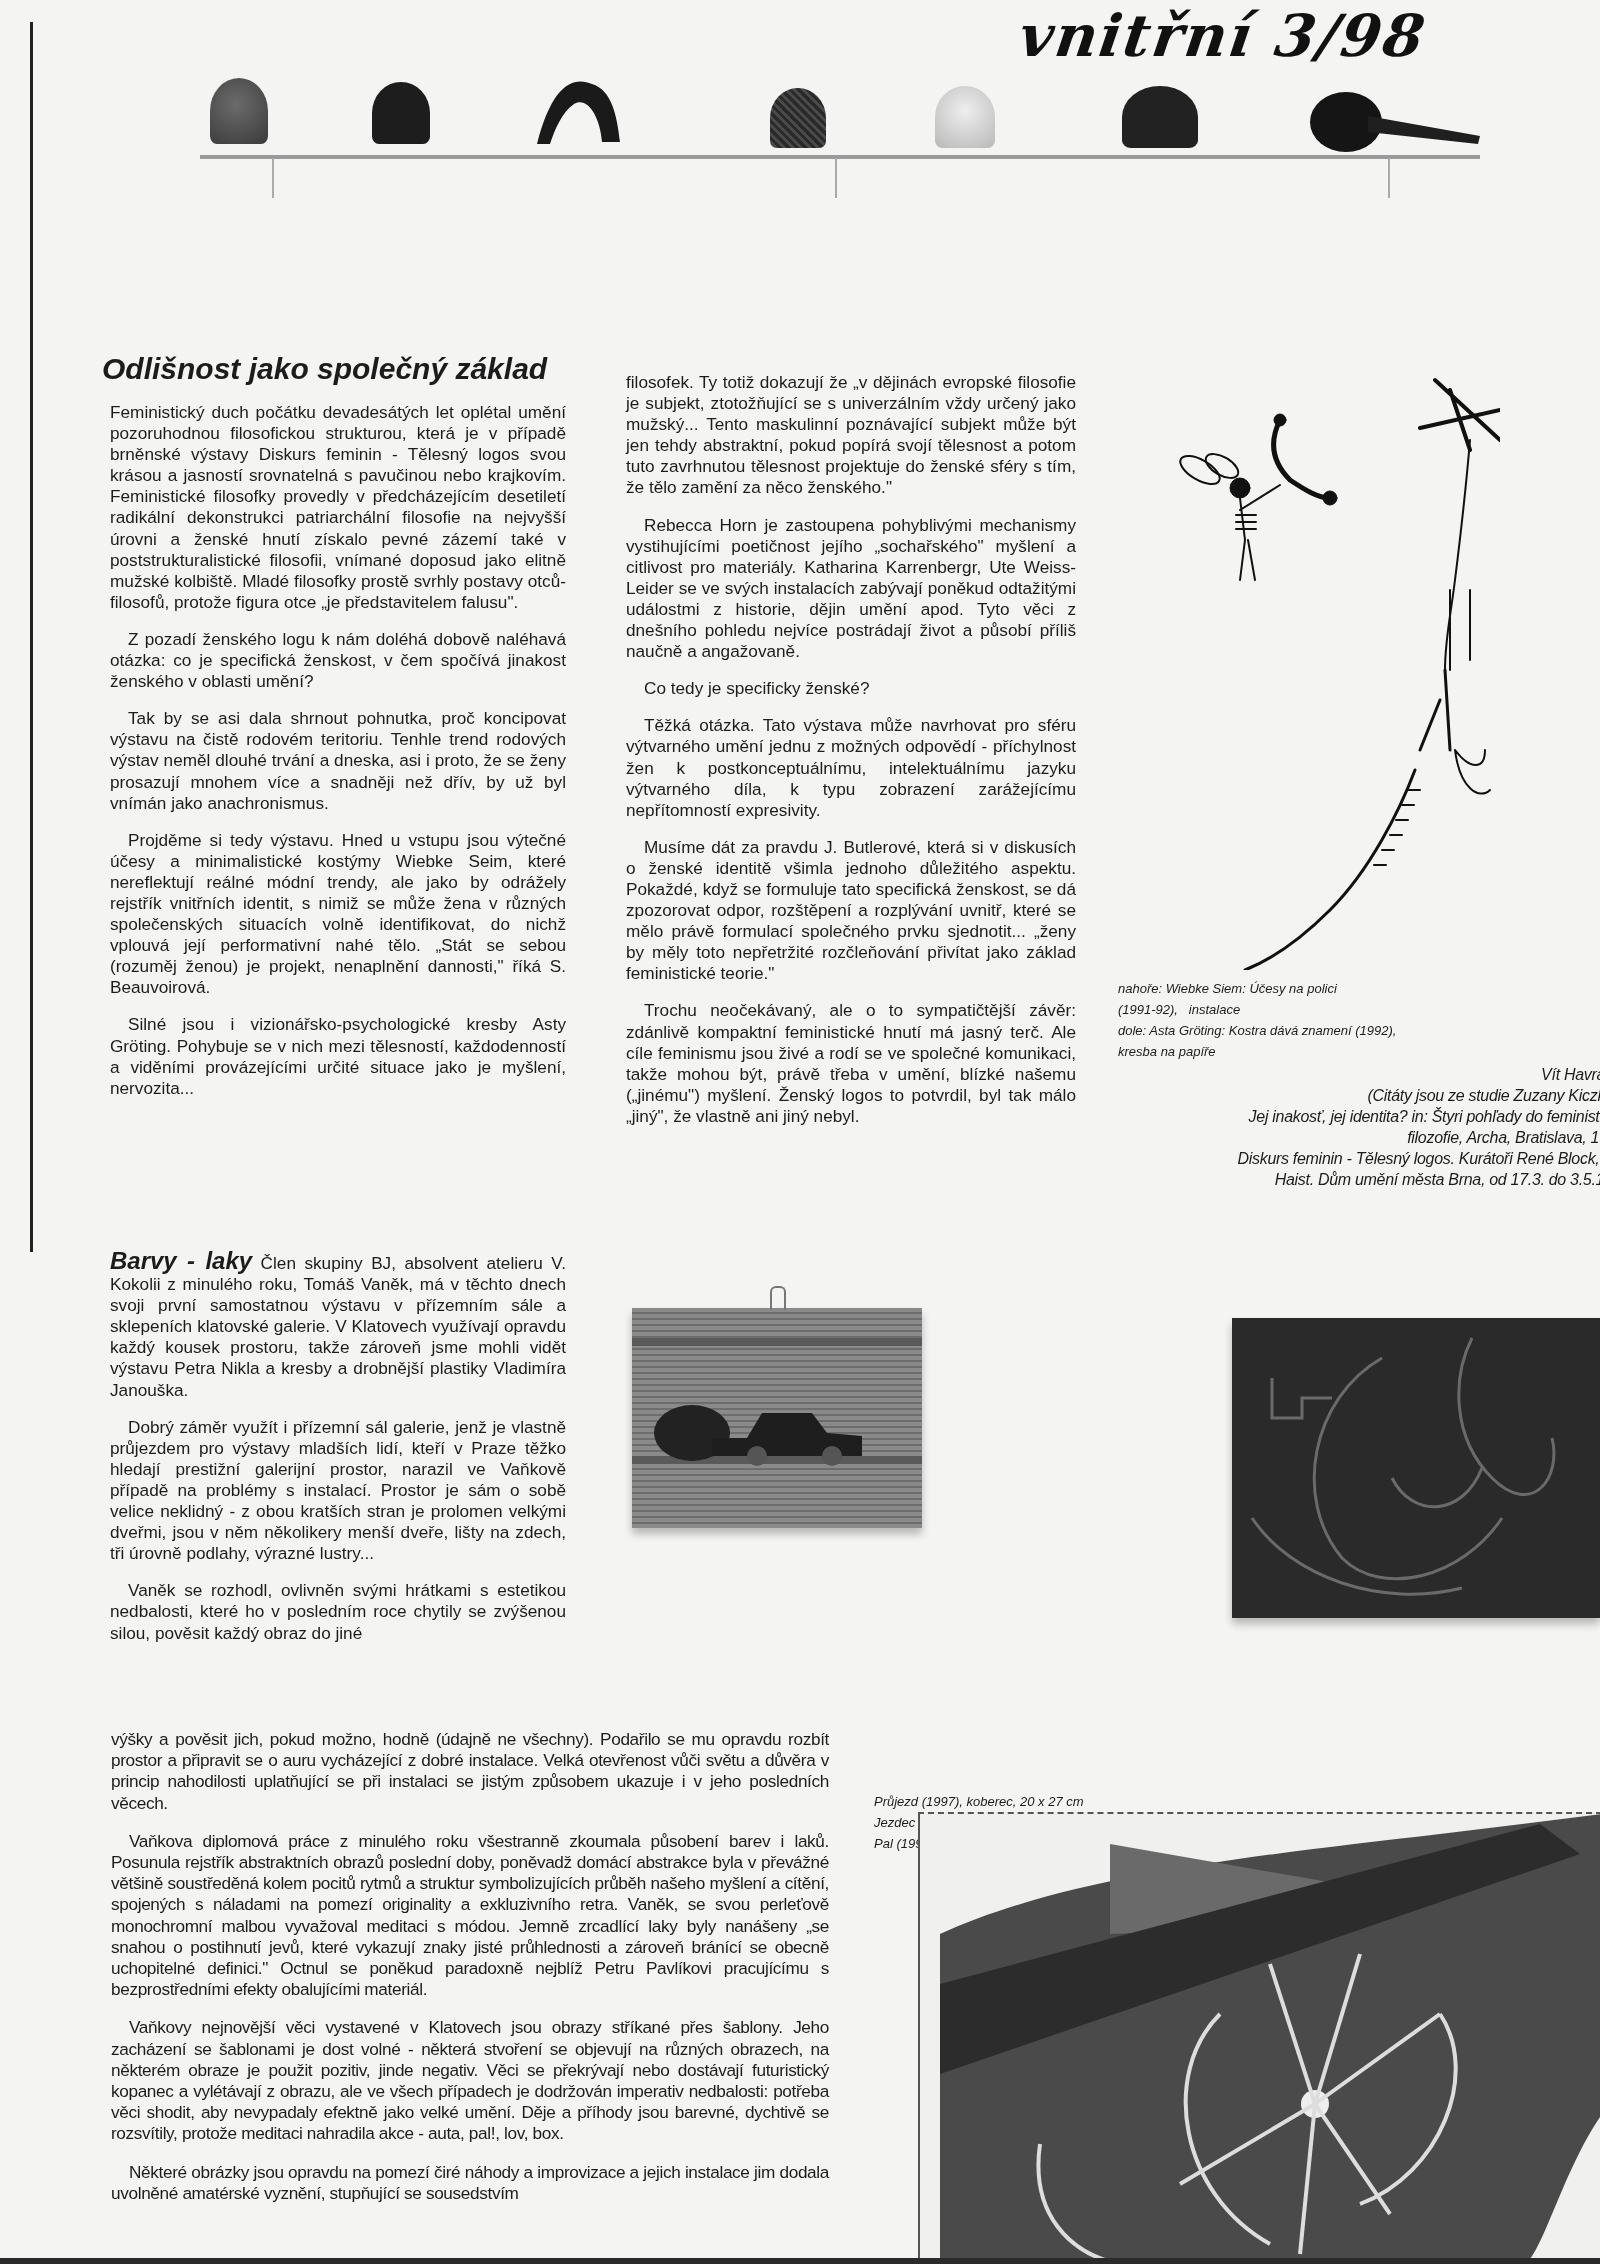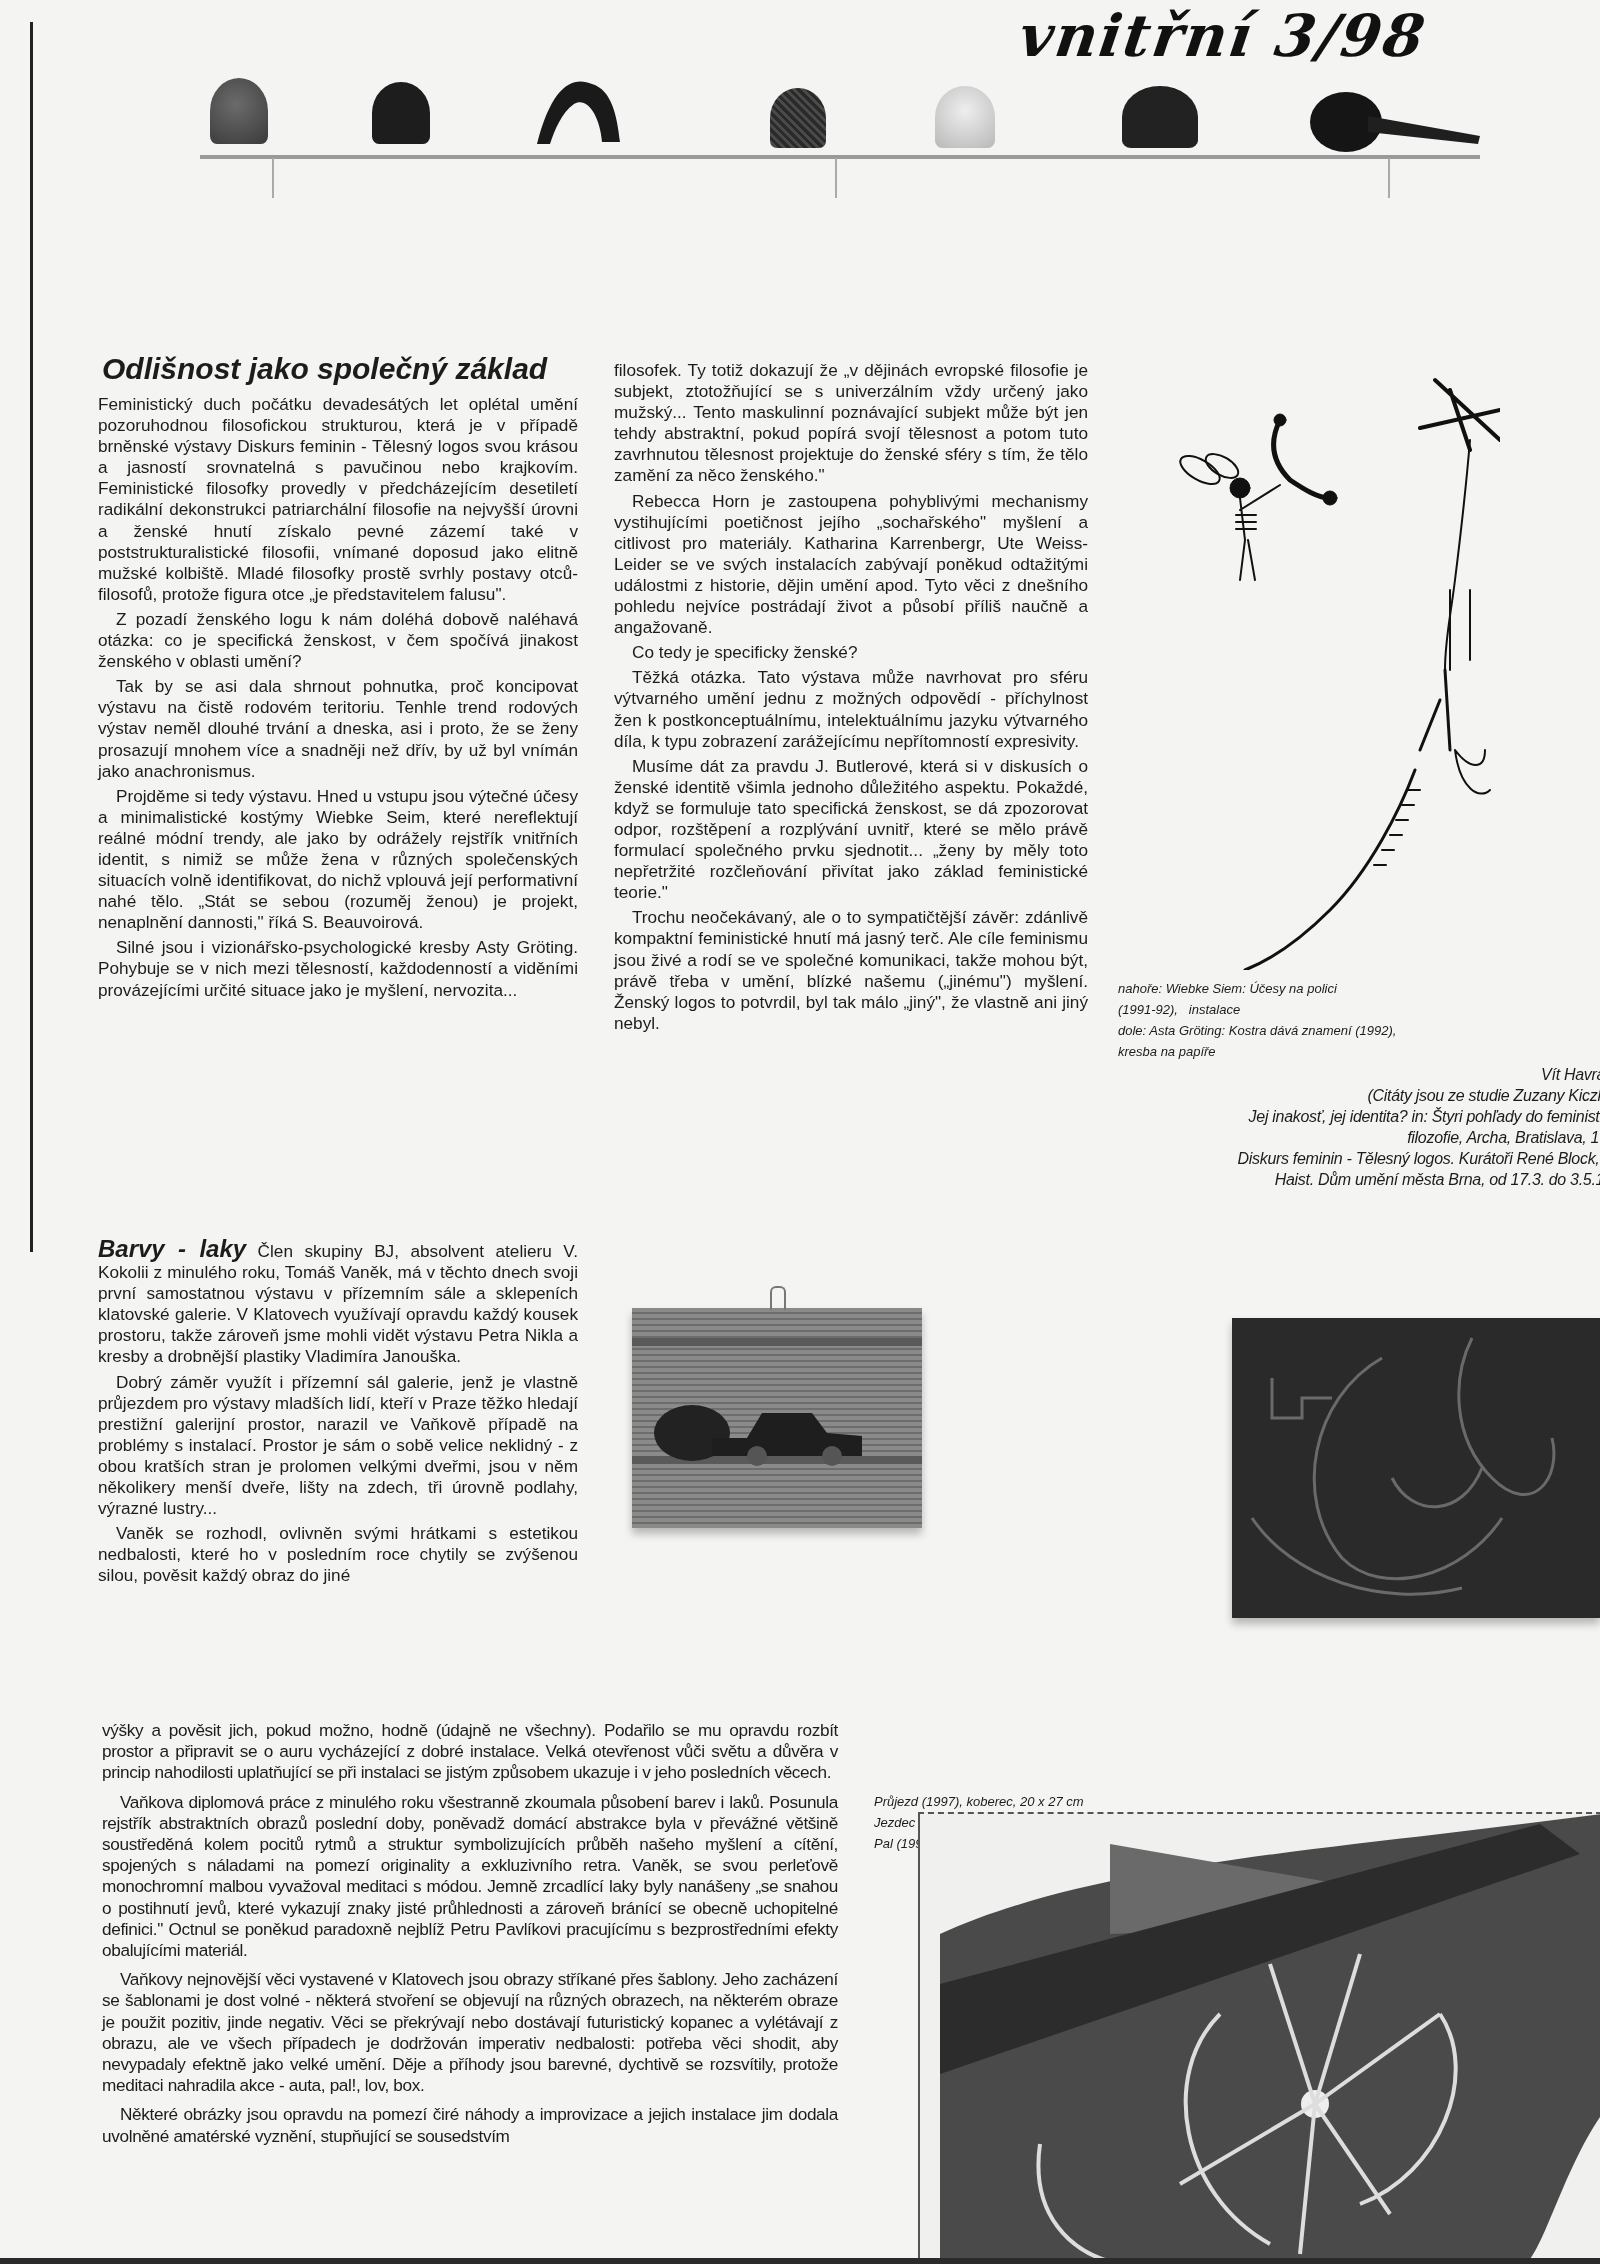--- a/index.html
+++ b/index.html
@@ -12,28 +12,28 @@
   .abs { position: absolute; }
   .leftrule { left: 30px; top: 22px; width: 3px; height: 1230px; background: #222; }
   .handwriting {
     left: 1020px; top: 2px; font-family: "DejaVu Serif", serif; font-style: italic; font-weight: bold;
     font-size: 58px; letter-spacing: 2px; color: #111; transform: skewX(-8deg);
   }
   .shelf { left: 200px; top: 155px; width: 1280px; height: 4px; background: #9a9a9a; }
   .shelf-bracket { top: 158px; width: 2px; height: 40px; background: #aaa; }
   .hat { top: 78px; border-radius: 50% 50% 12% 12%; }
   .col { font-size: 17.2px; line-height: 21.1px; text-align: justify; }
-  .col p { margin: 4px; text-indent: 18px; }
+  .col p { margin: 16px; text-indent: 18px; }
   .col p.noind { text-indent: 0; }
   .h-odl { font-size: 30px; font-weight: bold; font-style: italic; margin: 8px; line-height: 34px; white-space: nowrap; }
   .h-barvy { font-size: 24px; font-weight: bold; font-style: italic; }
   .caption { font-style: italic; font-size: 13px; line-height: 21px; }
   .credits { font-style: italic; font-size: 16px; line-height: 21px; text-align: right; letter-spacing: -0.3px; white-space: nowrap; }
   .wide { font-family: "Liberation Sans", sans-serif; font-size: 17.2px; line-height: 21.2px; text-align: justify; letter-spacing: -0.35px; }
-  .wide p { margin: 8px; text-indent: 18px; }
+  .wide p { margin: 17px; text-indent: 18px; }
   .art { box-shadow: 0 6px 8px rgba(0,0,0,0.25); }
 </style>
 </head>
 <body>
 
 <div class="abs leftrule"></div>
 
 <div class="abs handwriting">vnitřní 3/98</div>
 
 <div class="abs" style="left:0;top:0;width:1600px;height:220px;">

